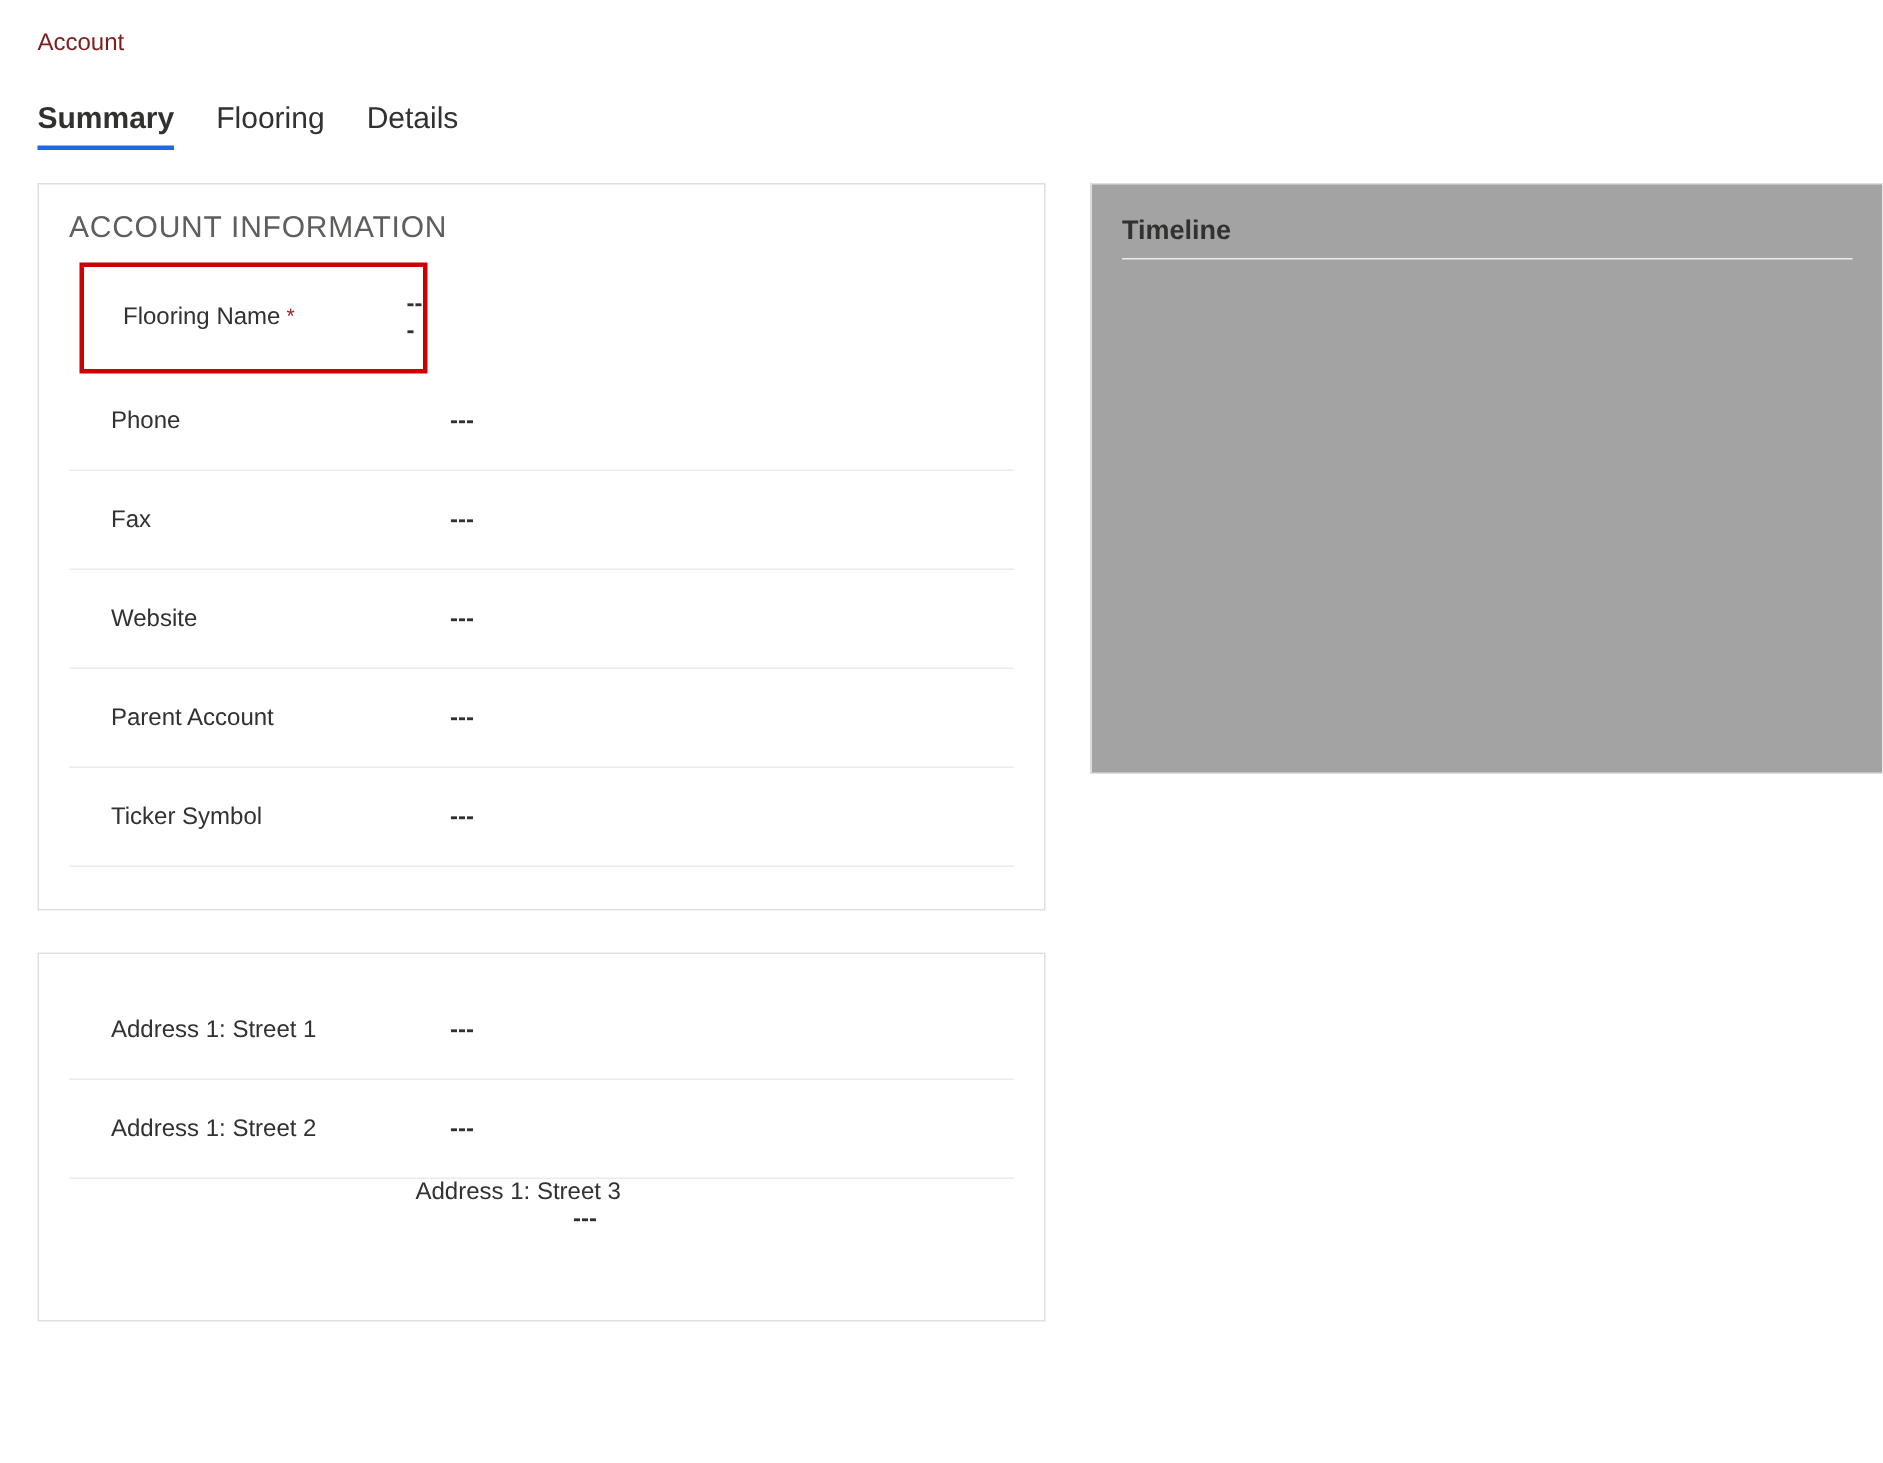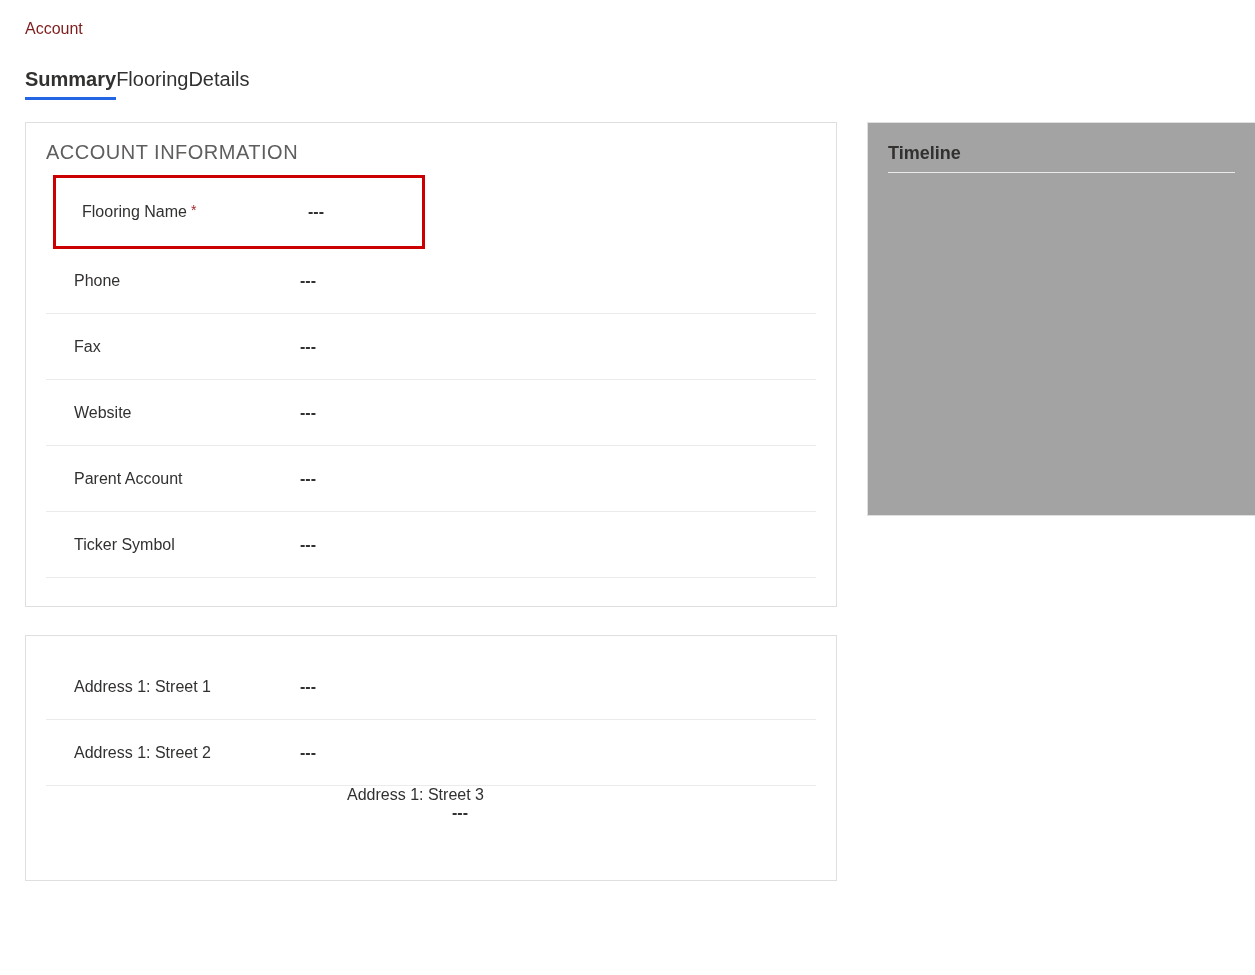--- a/index.html
+++ b/index.html
@@ -21,41 +21,42 @@
       color: #201f1e;
       line-height: 1.2;
     }
     .page-subtitle {
       font-size: 16px;
       color: #7f1d1d;
       margin-top: 2px;
     }
     .tabs {
       display: flex;
+      gap: 28px;
       margin-top: 30px;
       margin-bottom: 22px;
     }
     .tab {
       font-size: 20px;
       color: #323130;
       padding-bottom: 6px;
       cursor: pointer;
       border-bottom: 3px solid transparent;
     }
     .tab.active {
       font-weight: 600;
       border-bottom: 3px solid #2266e3;
     }
     .content-row {
       display: flex;
       gap: 30px;
       align-items: flex-start;
     }
     .main-col {
-      width: 812px;
+      width: 672px;
       display: flex;
       flex-direction: column;
       gap: 28px;
     }
     .side-col {
       flex: 1;
     }
     .panel {
       border: 1px solid #e1dfdd;
       padding: 18px 20px 28px 20px;

